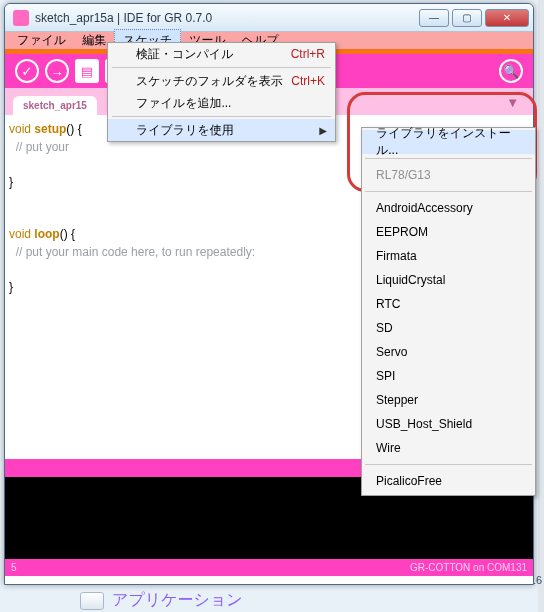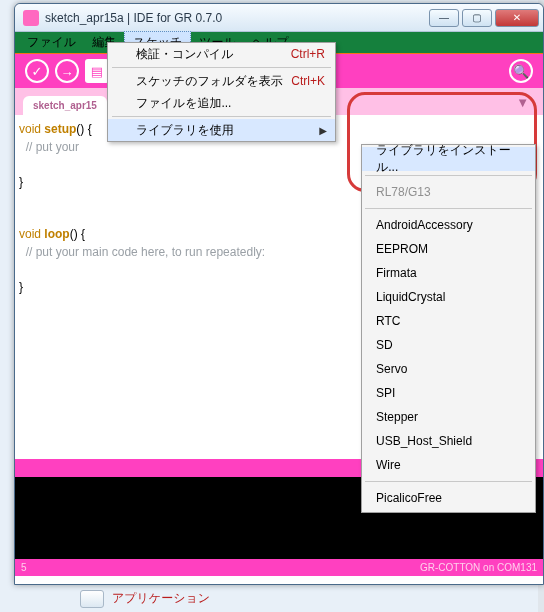--- a/index.html
+++ b/index.html
@@ -1,38 +1,38 @@
 <!DOCTYPE html>
 <html><head>
 <meta charset="utf-8">
 <style>
   * { margin:0; padding:0; box-sizing:border-box; font-family:"MS PGothic","Meiryo",sans-serif; }
   body { background:#e8f0f8; width:544px; height:612px; overflow:hidden; position:relative; }
 
-  .window { position:absolute; left:14px; top:3px; width:530px; height:582px;
+  .window { position:absolute; left:4px; top:3px; width:530px; height:582px;
             border:1px solid #4a6a8a; border-radius:6px 6px 0 0; background:#fff;
             box-shadow:0 0 6px rgba(0,0,0,.35); }
 
   
   .titlebar { height:28px; background:linear-gradient(to bottom,#f7fbff,#d9e8f5);
               border-radius:6px 6px 0 0; display:flex; align-items:center;
               padding:0 0 0 8px; border-bottom:1px solid #b0c4d8; }
   .title-icon { width:16px;height:16px;background:#ff69c0;border-radius:3px;margin-right:6px; }
   .title-text { font-size:12px; color:#2a3a4a; flex:1; }
   .title-btns { display:flex; gap:0; margin-right:4px; }
   .title-btns div { width:30px;height:18px;border:1px solid #7a93ad;border-radius:3px;
                     margin-left:3px; display:flex;align-items:center;justify-content:center;
                     font-size:10px; }
   .tb-min,.tb-max { background:linear-gradient(to bottom,#f5fbff,#cfe2f2); color:#345; }
   .tb-close { width:44px !important; background:linear-gradient(to bottom,#e07a7a,#c23838);
               color:#fff; border-color:#8b2b2b; }
 
   
-  .menubar { height:22px; background:#15803d; display:flex; align-items:center;
-             padding:0 4px; font-size:12px; border-bottom:1px solid #f97316; }
+  .menubar { height:22px; background:#fca5a5; display:flex; align-items:center;
+             padding:0 4px; font-size:12px; border-bottom:5px solid #f97316; }
   .menubar span { padding:2px 8px; }
   .menubar .sel { background:#cfe4ff; border:1px dotted #6090c0; }
 
   
   .toolstrip { height:34px; background:#ff40c0; display:flex; align-items:center;
                padding:0 10px; gap:6px; }
   .circ { width:24px;height:24px;border-radius:50%;border:2px solid #fff;
           display:flex;align-items:center;justify-content:center;color:#fff;font-size:13px;
           background:#ff40c0; }
   .sq { width:24px;height:24px;background:#fff;border-radius:3px;
@@ -69,36 +69,36 @@
   .dropdown { position:absolute; left:107px; top:42px; width:229px; background:#f4f4f4;
               border:1px solid #a0a0a0; box-shadow:2px 2px 4px rgba(0,0,0,.25);
               font-size:12px; z-index:10; }
   .dropdown .row { display:flex; align-items:center; height:22px; padding:0 10px 0 28px; position:relative;}
   .dropdown .row .sc { margin-left:auto; color:#b91c1c; }
   .dropdown .row.sel { background:#d8e8ff; }
   .dropdown .row .arrow { position:absolute; right:8px; font-size:10px; color:#333;}
   .dropdown .sep { height:1px; background:#c8c8c8; margin:2px 4px; }
 
   
-  .submenu { position:absolute; left:361px; top:144px; width:175px; background:#f4f4f4;
+  .submenu { position:absolute; left:361px; top:127px; width:175px; background:#f4f4f4;
              border:1px solid #a0a0a0; box-shadow:2px 2px 4px rgba(0,0,0,.25);
              font-size:12px; z-index:11; padding:2px 0;}
   .submenu .row { height:24px; display:flex; align-items:center; padding:0 14px; }
   .submenu .row.sel { background:#d8e8ff; }
   .submenu .row.dim { color:#909090; }
   .submenu .sep { height:1px; background:#c8c8c8; margin:4px 3px; }
 
   
   .callout { position:absolute; left:347px; top:92px; width:190px; height:100px;
              border:3px solid #d63a3a; border-radius:18px; z-index:5; pointer-events:none;}
 
   
   .bg-right { position:absolute; right:0; top:0; width:6px; height:612px; background:#e0e6ec; }
   .bg-clock { position:absolute; right:2px; top:574px; font-size:11px; color:#3a5068; }
-  .bg-bottom { position:absolute; left:80px; top:590px; font-size:12px; color:#b91c1c; }
+  .bg-bottom { position:absolute; left:80px; top:590px; font-size:16px; color:#8b5cf6; }
   .bg-icon { display:inline-block;width:24px;height:18px;border:1px solid #a8b8c8;border-radius:3px;vertical-align:middle;margin-right:8px;background:linear-gradient(#fff,#dce8f2);}
 </style>
 </head>
 <body>
 
 <div class="bg-right"></div>
 <div class="bg-clock">4/14 16</div>
 <div class="bg-bottom">
   <span class="bg-icon"></span><span>アプリケーション</span>
 </div>

